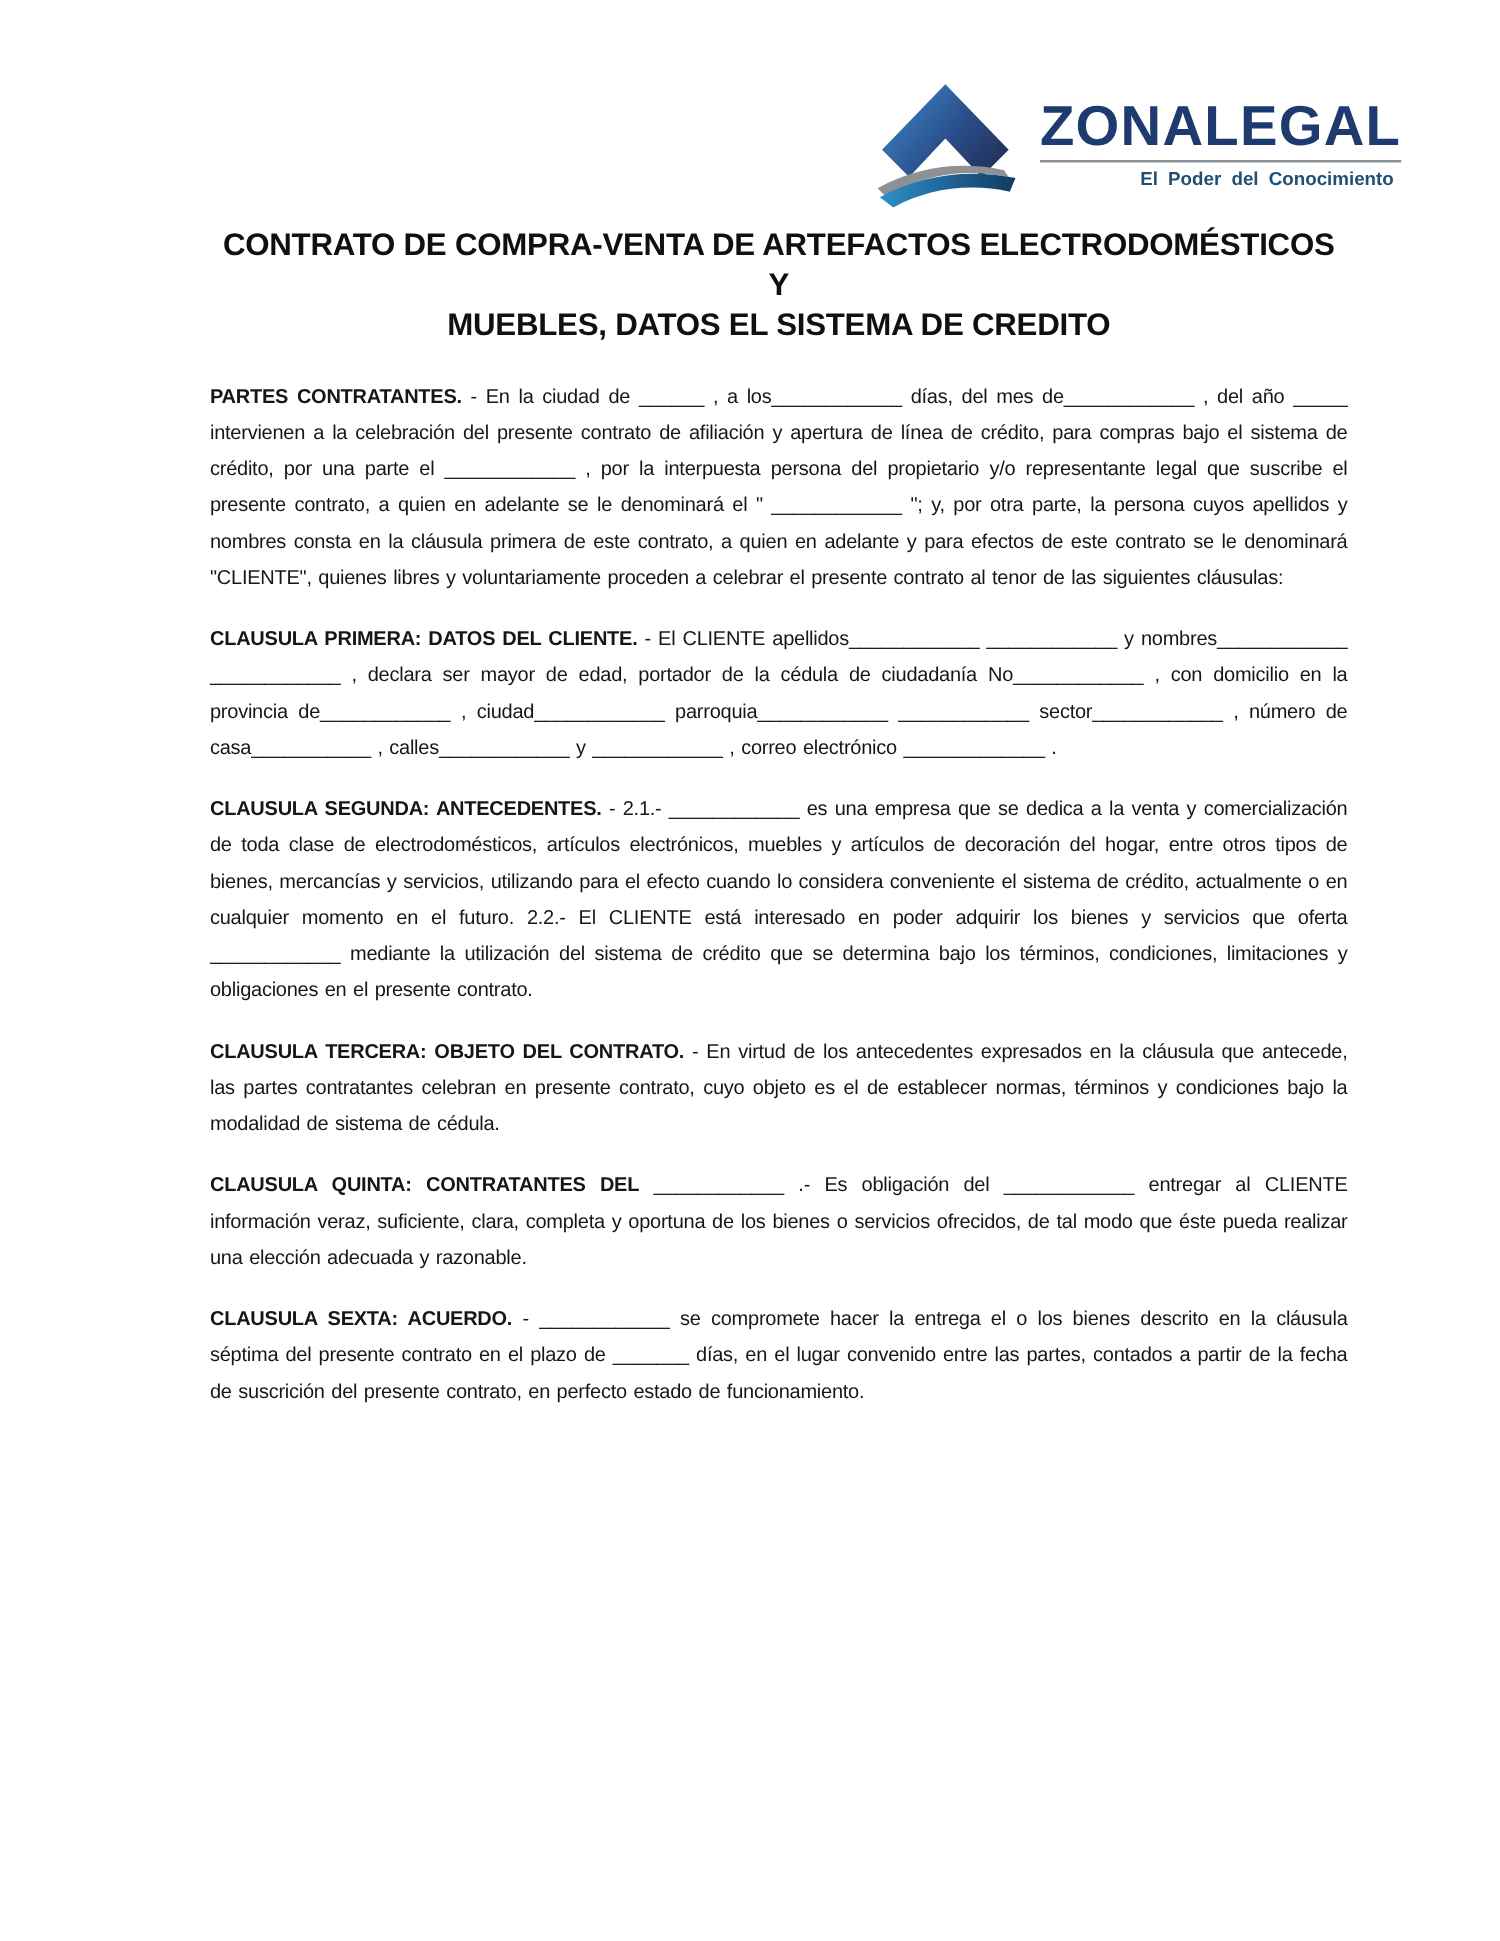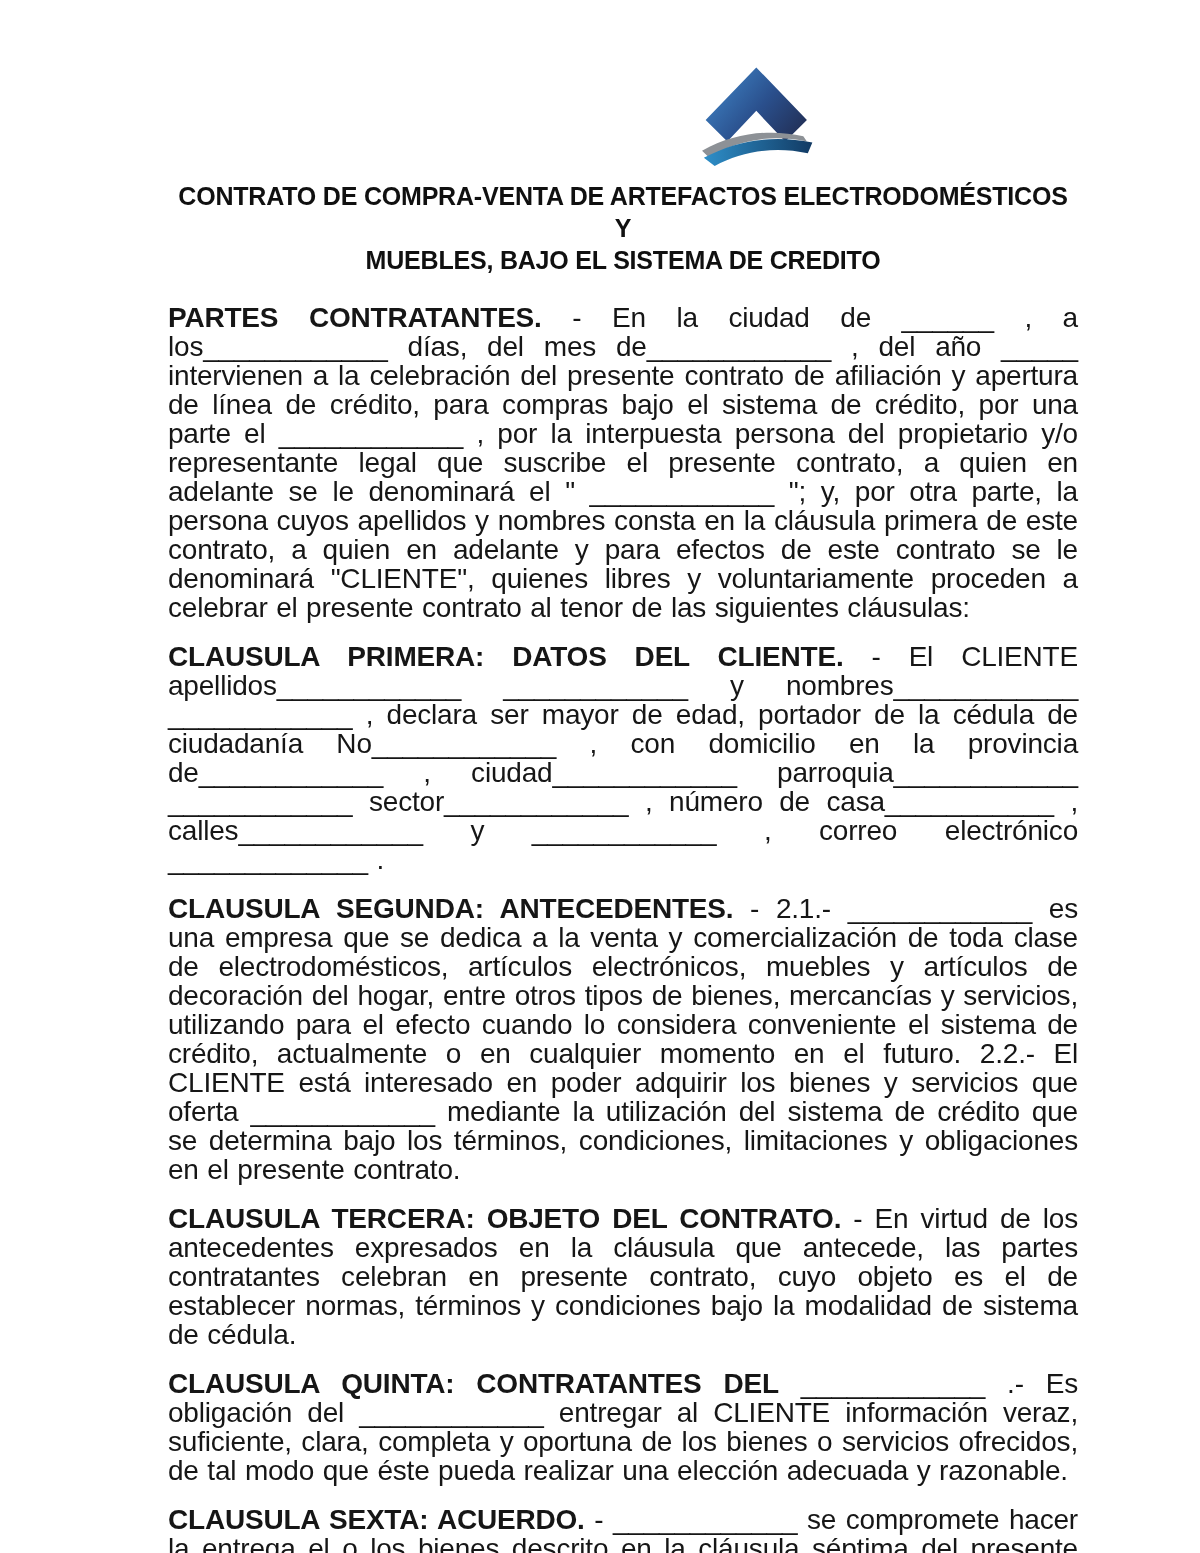--- a/index.html
+++ b/index.html
@@ -44,21 +44,21 @@
   .doc-title {
     margin: 14px 0 27px 0;
     text-align: center;
     font-weight: bold;
     font-size: 25px;
     line-height: 32px;
     color: #101010;
     letter-spacing: -0.2px;
   }
   .para {
-    font-size: 28px;
+    font-size: 16px;
     line-height: 29px;
     text-align: justify;
     margin: 0 0 20px 0;
     letter-spacing: -0.2px;
     word-spacing: 1px;
   }
   .para strong { font-weight: bold; }
 </style>
 </head>
 <body>
@@ -75,25 +75,29 @@
         </linearGradient>
         <linearGradient id="gS" x1="0" y1="0" x2="1" y2="0">
           <stop offset="0" stop-color="#2e8fc9"></stop>
           <stop offset="1" stop-color="#123a63"></stop>
         </linearGradient>
       </defs>
       <path d="M6,64 L62,6 L118,64 L94,88 L62,54 L30,88 Z" fill="url(#gA)"></path>
       <path d="M2,98 C38,78 78,74 114,82 L118,88 C80,80 42,85 10,106 Z" fill="#8d9196"></path>
       <path d="M4,106 C42,85 84,81 124,89 L119,101 C84,93 46,98 16,115 Z" fill="url(#gS)"></path>
     </svg>
+    <div class="logo-text">
+      <div class="brand">ZONALEGAL</div>
+      <div class="tagline">El Poder del Conocimiento</div>
+    </div>
   </div>
 
   <div class="doc-title">
     <div>CONTRATO DE COMPRA-VENTA DE ARTEFACTOS ELECTRODOMÉSTICOS Y</div>
-    <div>MUEBLES, BAJO EL SISTEMA DE CREDITO</div>
+    <div>MUEBLES, DATOS EL SISTEMA DE CREDITO</div>
   </div>
 
   <p class="para"><strong>PARTES CONTRATANTES.</strong> <span>- En la ciudad de ______ , a los____________ días, del mes de____________ , del año _____ intervienen a la celebración del presente contrato de afiliación y apertura de línea de crédito, para compras bajo el sistema de crédito, por una parte el ____________ , por la interpuesta persona del propietario y/o representante legal que suscribe el presente contrato, a quien en adelante se le denominará el " ____________ "; y, por otra parte, la persona cuyos apellidos y nombres consta en la cláusula primera de este contrato, a quien en adelante y para efectos de este contrato se le denominará "CLIENTE", quienes libres y voluntariamente proceden a celebrar el presente contrato al tenor de las siguientes cláusulas:</span></p>
 
   <p class="para"><strong>CLAUSULA PRIMERA: DATOS DEL CLIENTE.</strong> <span>- El CLIENTE apellidos____________ ____________ y nombres____________ ____________ , declara ser mayor de edad, portador de la cédula de ciudadanía No____________ , con domicilio en la provincia de____________ , ciudad____________ parroquia____________ ____________ sector____________ , número de casa___________ , calles____________ y ____________ , correo electrónico _____________ .</span></p>
 
   <p class="para"><strong>CLAUSULA SEGUNDA: ANTECEDENTES.</strong> <span>- 2.1.- ____________ es una empresa que se dedica a la venta y comercialización de toda clase de electrodomésticos, artículos electrónicos, muebles y artículos de decoración del hogar, entre otros tipos de bienes, mercancías y servicios, utilizando para el efecto cuando lo considera conveniente el sistema de crédito, actualmente o en cualquier momento en el futuro. 2.2.- El CLIENTE está interesado en poder adquirir los bienes y servicios que oferta ____________ mediante la utilización del sistema de crédito que se determina bajo los términos, condiciones, limitaciones y obligaciones en el presente contrato.</span></p>
 
   <p class="para"><strong>CLAUSULA TERCERA: OBJETO DEL CONTRATO.</strong> <span>- En virtud de los antecedentes expresados en la cláusula que antecede, las partes contratantes celebran en presente contrato, cuyo objeto es el de establecer normas, términos y condiciones bajo la modalidad de sistema de cédula.</span></p>
 

